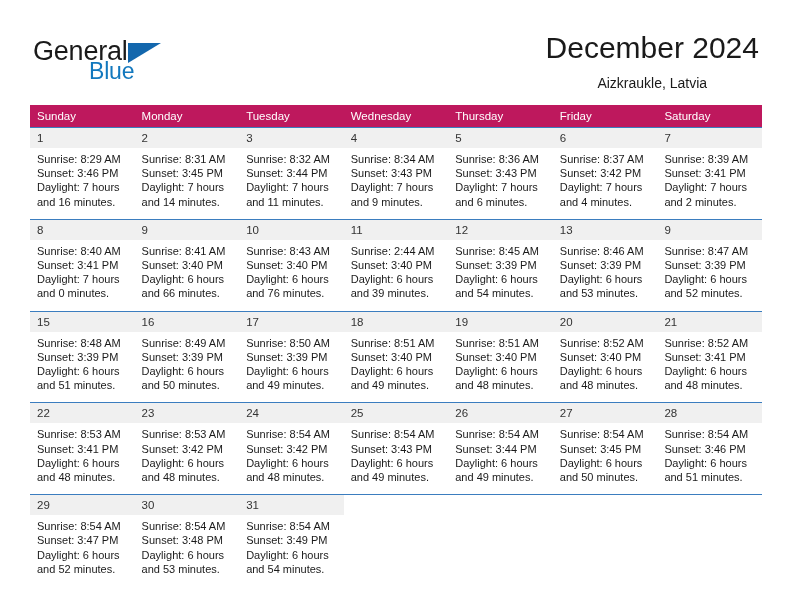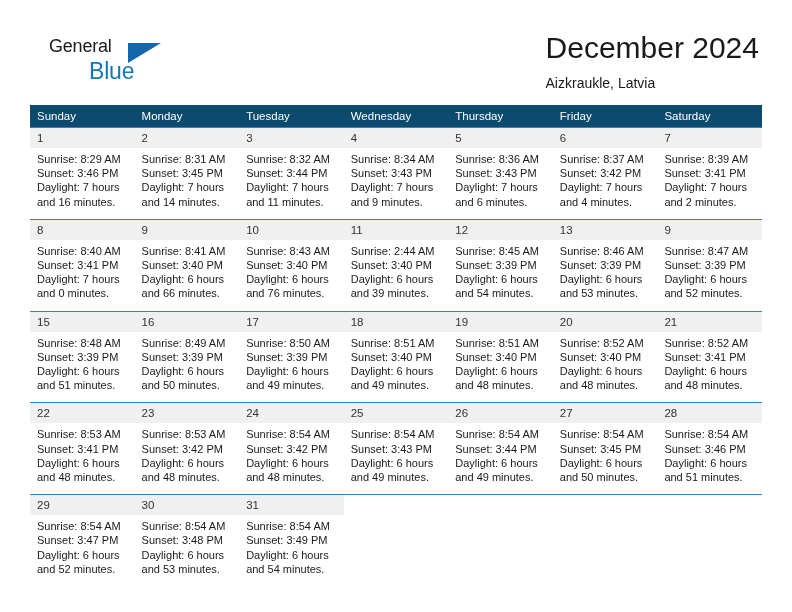--- a/index.html
+++ b/index.html
@@ -31,23 +31,23 @@
   }
   .brand {
     position: absolute;
     left: 33px;
     top: 36px;
     width: 220px;
     height: 56px;
   }
   .brand-general {
     position: absolute;
-    left: 16px;
+    left: 0;
     top: 0;
-    font-size: 18px;
+    font-size: 27px;
     letter-spacing: -0.2px;
     color: #1a1a1a;
     font-family: "Liberation Sans", sans-serif;
   }
   .brand-blue {
     position: absolute;
     left: 56px;
     top: 22px;
     font-size: 23px;
     letter-spacing: -0.2px;
@@ -61,21 +61,21 @@
     width: 0;
     height: 0;
     border-left: 33px solid #1367ad;
     border-bottom: 20px solid transparent;
   }
 
   .title-block {
     position: absolute;
     right: 33px;
     top: 30px;
-    text-align: left;
+    text-align: center;
   }
   .month-title {
     font-size: 30px;
     color: #1a1a1a;
     line-height: 36px;
     white-space: nowrap;
     font-family: "Liberation Sans", sans-serif;
   }
   .location-subtitle {
     font-size: 14px;
@@ -89,21 +89,21 @@
   
   .calendar {
     position: absolute;
     left: 30px;
     top: 105px;
     width: 732px;
     border-collapse: collapse;
     table-layout: fixed;
   }
   .calendar th {
-    background: #0c4a6e;
+    background: #be185d;
     color: #ffffff;
     font-size: 11.5px;
     font-weight: normal;
     text-align: left;
     padding: 5px 0 5px 7px;
     height: 11px;
     font-family: "Liberation Sans", sans-serif;
   }
   .calendar td {
     vertical-align: top;

